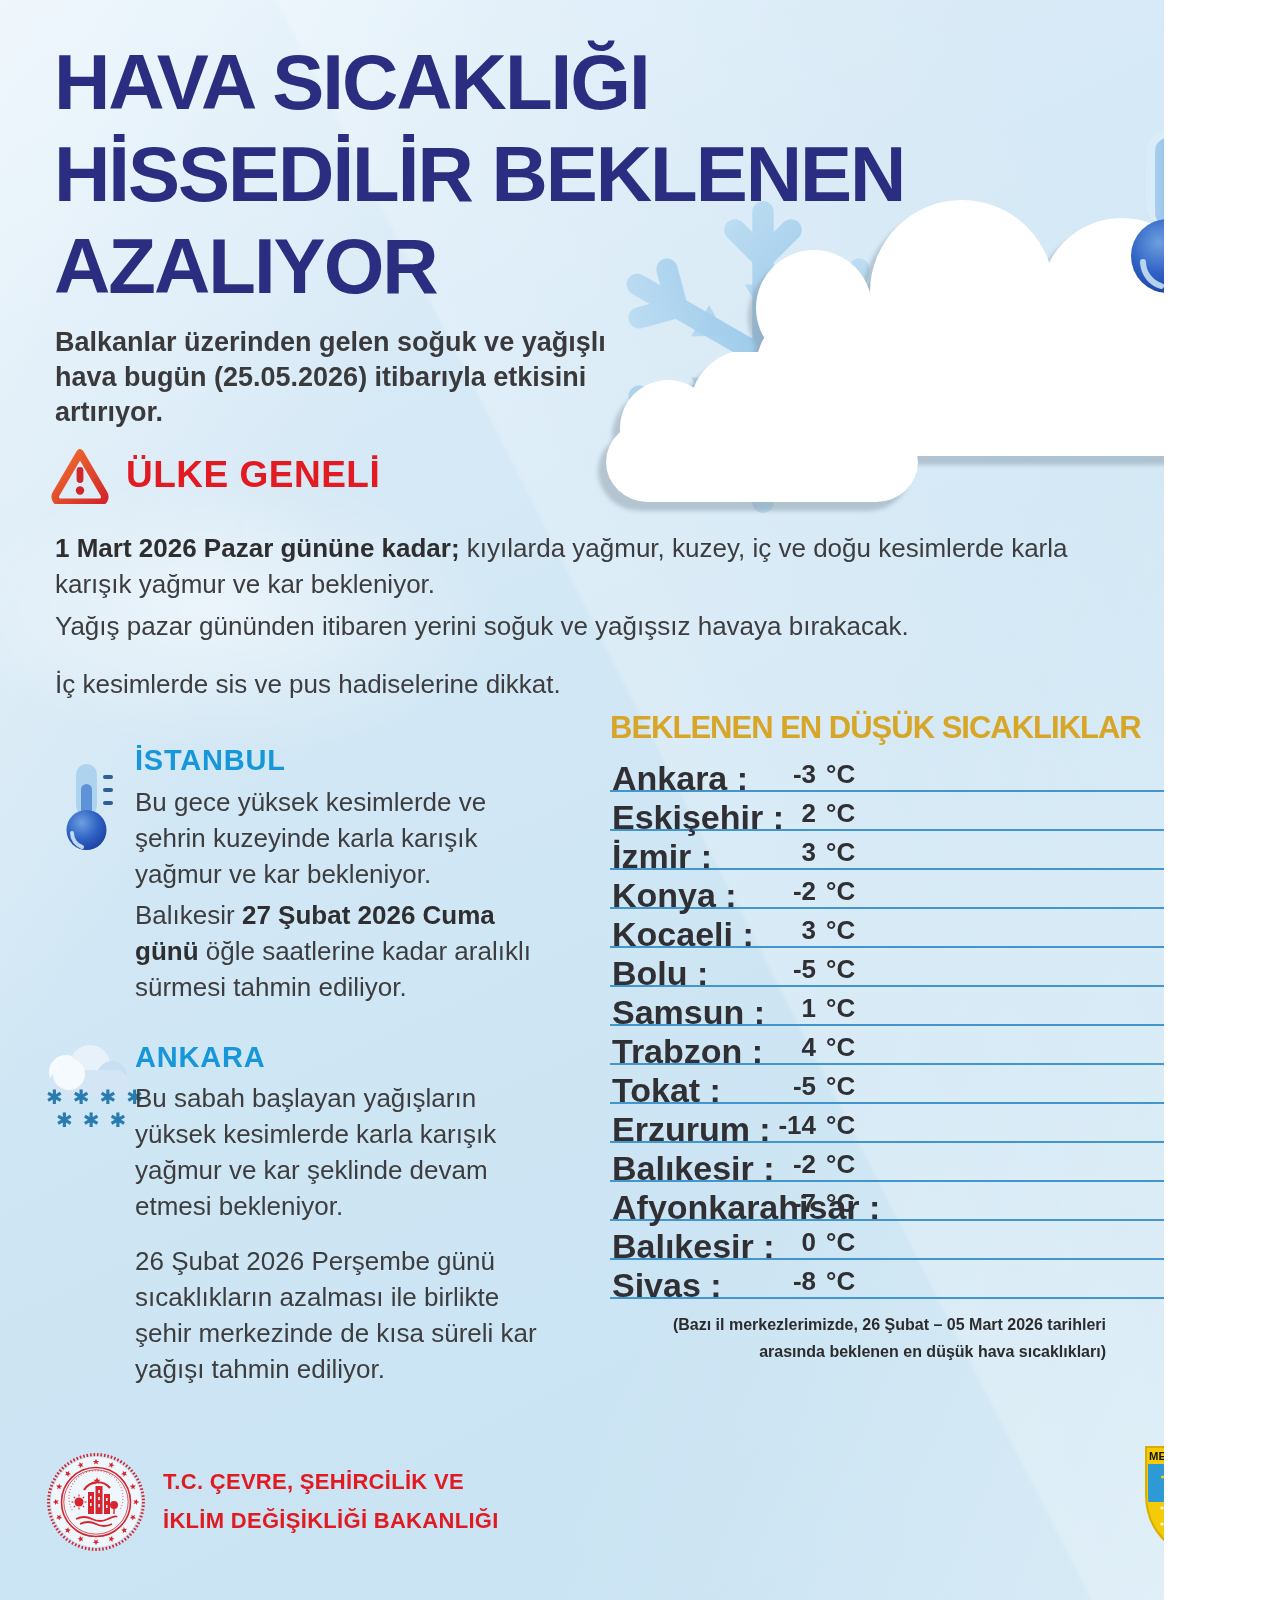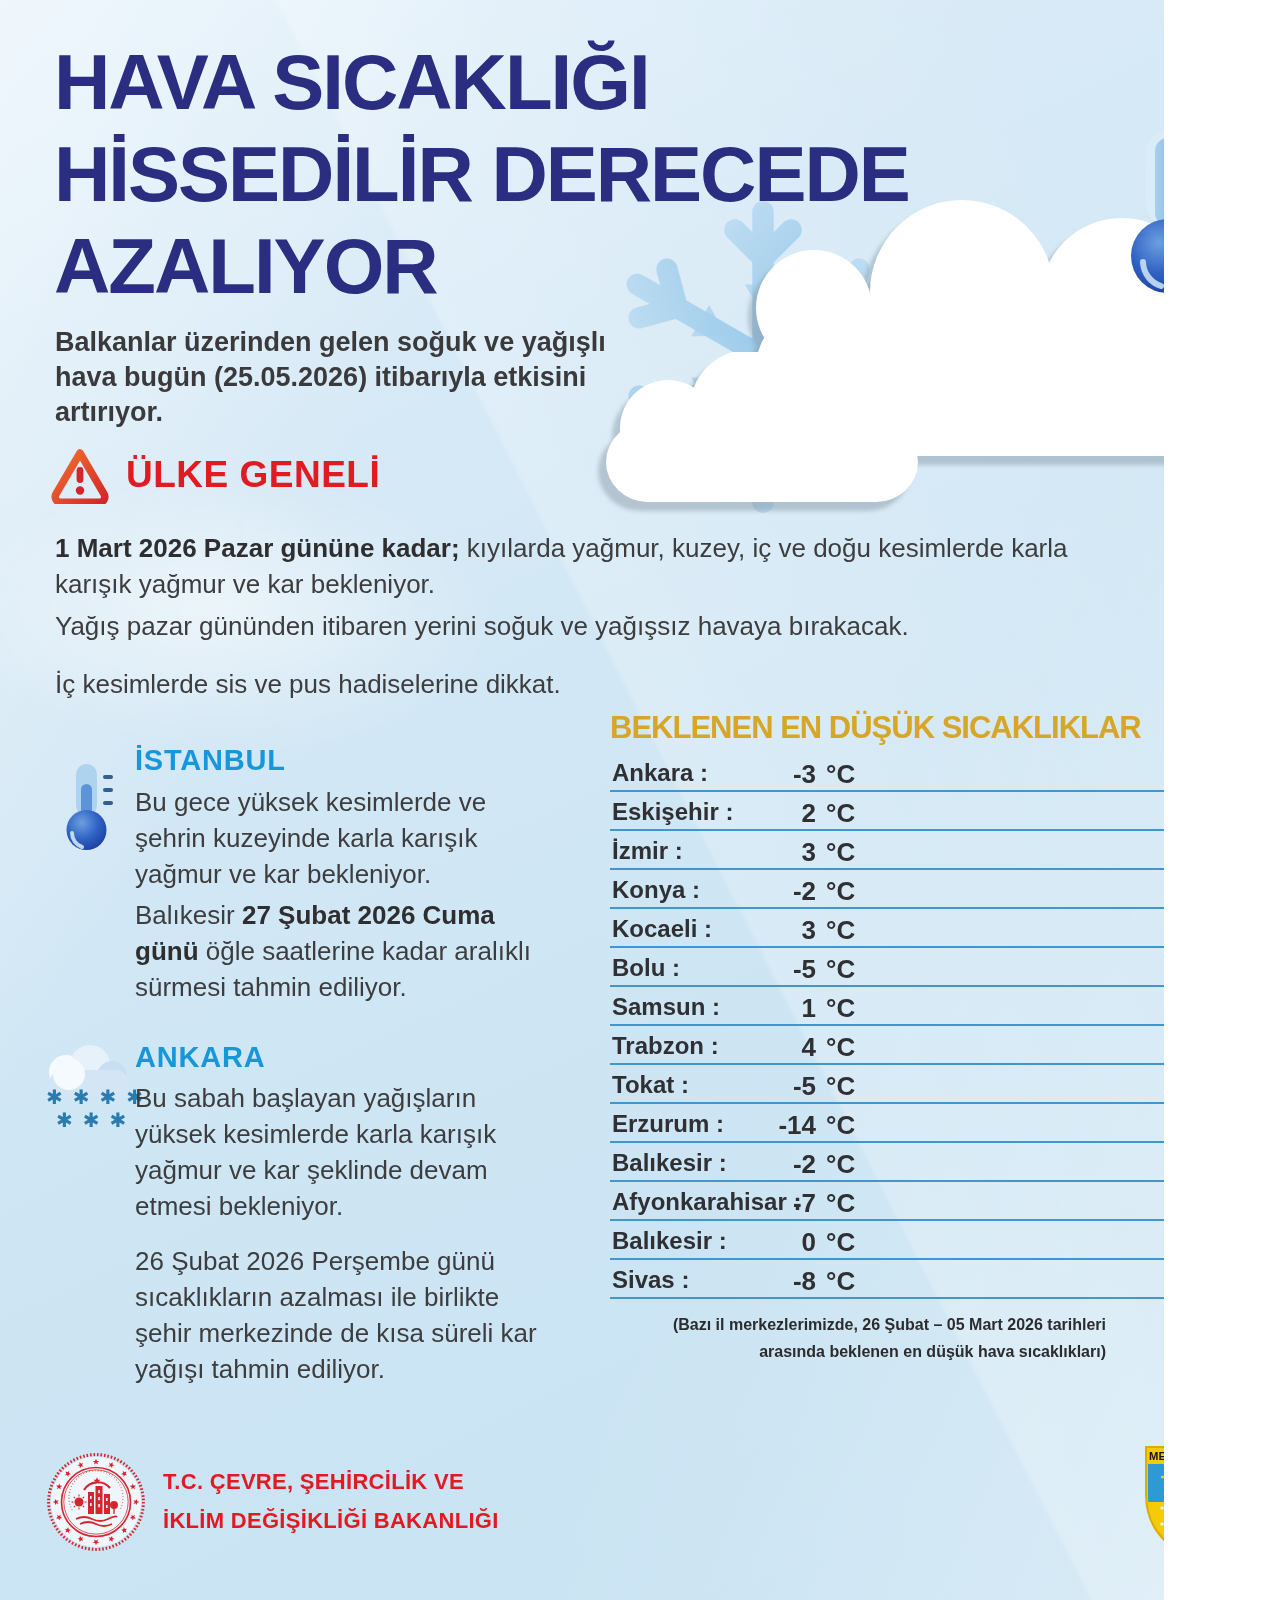--- a/index.html
+++ b/index.html
@@ -38,21 +38,21 @@
   .ank-head{left:135px;top:1041px;}
   .ank-p1{left:135px;top:1080px;width:490px;}
   .ank-p2{left:135px;top:1243px;width:500px;}
   .snowrow{position:absolute;z-index:10;color:#2a7cb0;font-weight:bold;font-size:20px;letter-spacing:10px;}
   .snow1{left:46px;top:1085px;}
   .snow2{left:56px;top:1108px;}
 
   .tbl-head{left:610px;top:710px;font-size:31px;font-weight:bold;color:#d7a628;letter-spacing:-1px;white-space:nowrap;}
   .tbl-rows{left:610px;top:753px;width:558px;}
   .trow{position:relative;height:37px;border-bottom:2px solid #4096cd;}
-  .trow .city{position:absolute;left:2px;top:6px;font-size:24px;font-weight:bold;color:#303034;}
+  .trow .city{position:absolute;left:2px;top:6px;font-size:34px;font-weight:bold;color:#303034;}
   .trow .val{position:absolute;left:0;top:6px;width:206px;text-align:right;font-size:26px;font-weight:bold;color:#303034;}
   .trow .unit{position:absolute;left:216px;top:6px;font-size:26px;font-weight:bold;color:#303034;}
   .footnote{left:610px;top:1311px;width:496px;text-align:right;font-size:16px;line-height:27px;font-weight:bold;color:#2c2c2e;}
 
   .ministry-text{left:163px;top:1462px;font-size:22px;line-height:39px;font-weight:bold;color:#e11a22;letter-spacing:.3px;}
 
   .cloud-shadow{filter:drop-shadow(-8px 9px 2px rgba(125,140,155,.42));}
 </style>
 </head>
 <body>
@@ -148,21 +148,21 @@
     <path d="M28 134 a26 26 0 0 0 18 24" stroke="#cfe7f7" stroke-width="6" fill="none" stroke-linecap="round" opacity=".85"></path>
     <g fill="#274e77">
       <rect x="82" y="30" width="17" height="7" rx="3.5"></rect>
       <rect x="82" y="55" width="17" height="7" rx="3.5"></rect>
       <rect x="82" y="80" width="17" height="7" rx="3.5"></rect>
     </g>
   </svg>
 
   <div class="content title">
     <div>HAVA SICAKLIĞI</div>
-    <div>HİSSEDİLİR DERECEDE</div>
+    <div>HİSSEDİLİR BEKLENEN</div>
     <div>AZALIYOR</div>
   </div>
 
   <div class="content intro pre">Balkanlar üzerinden gelen soğuk ve yağışlı
 hava bugün (25.05.2026) itibarıyla etkisini
 artırıyor.</div>
 
   <div class="content country-heading">
     <svg width="64" height="58" viewBox="0 0 64 58">
       <defs>

